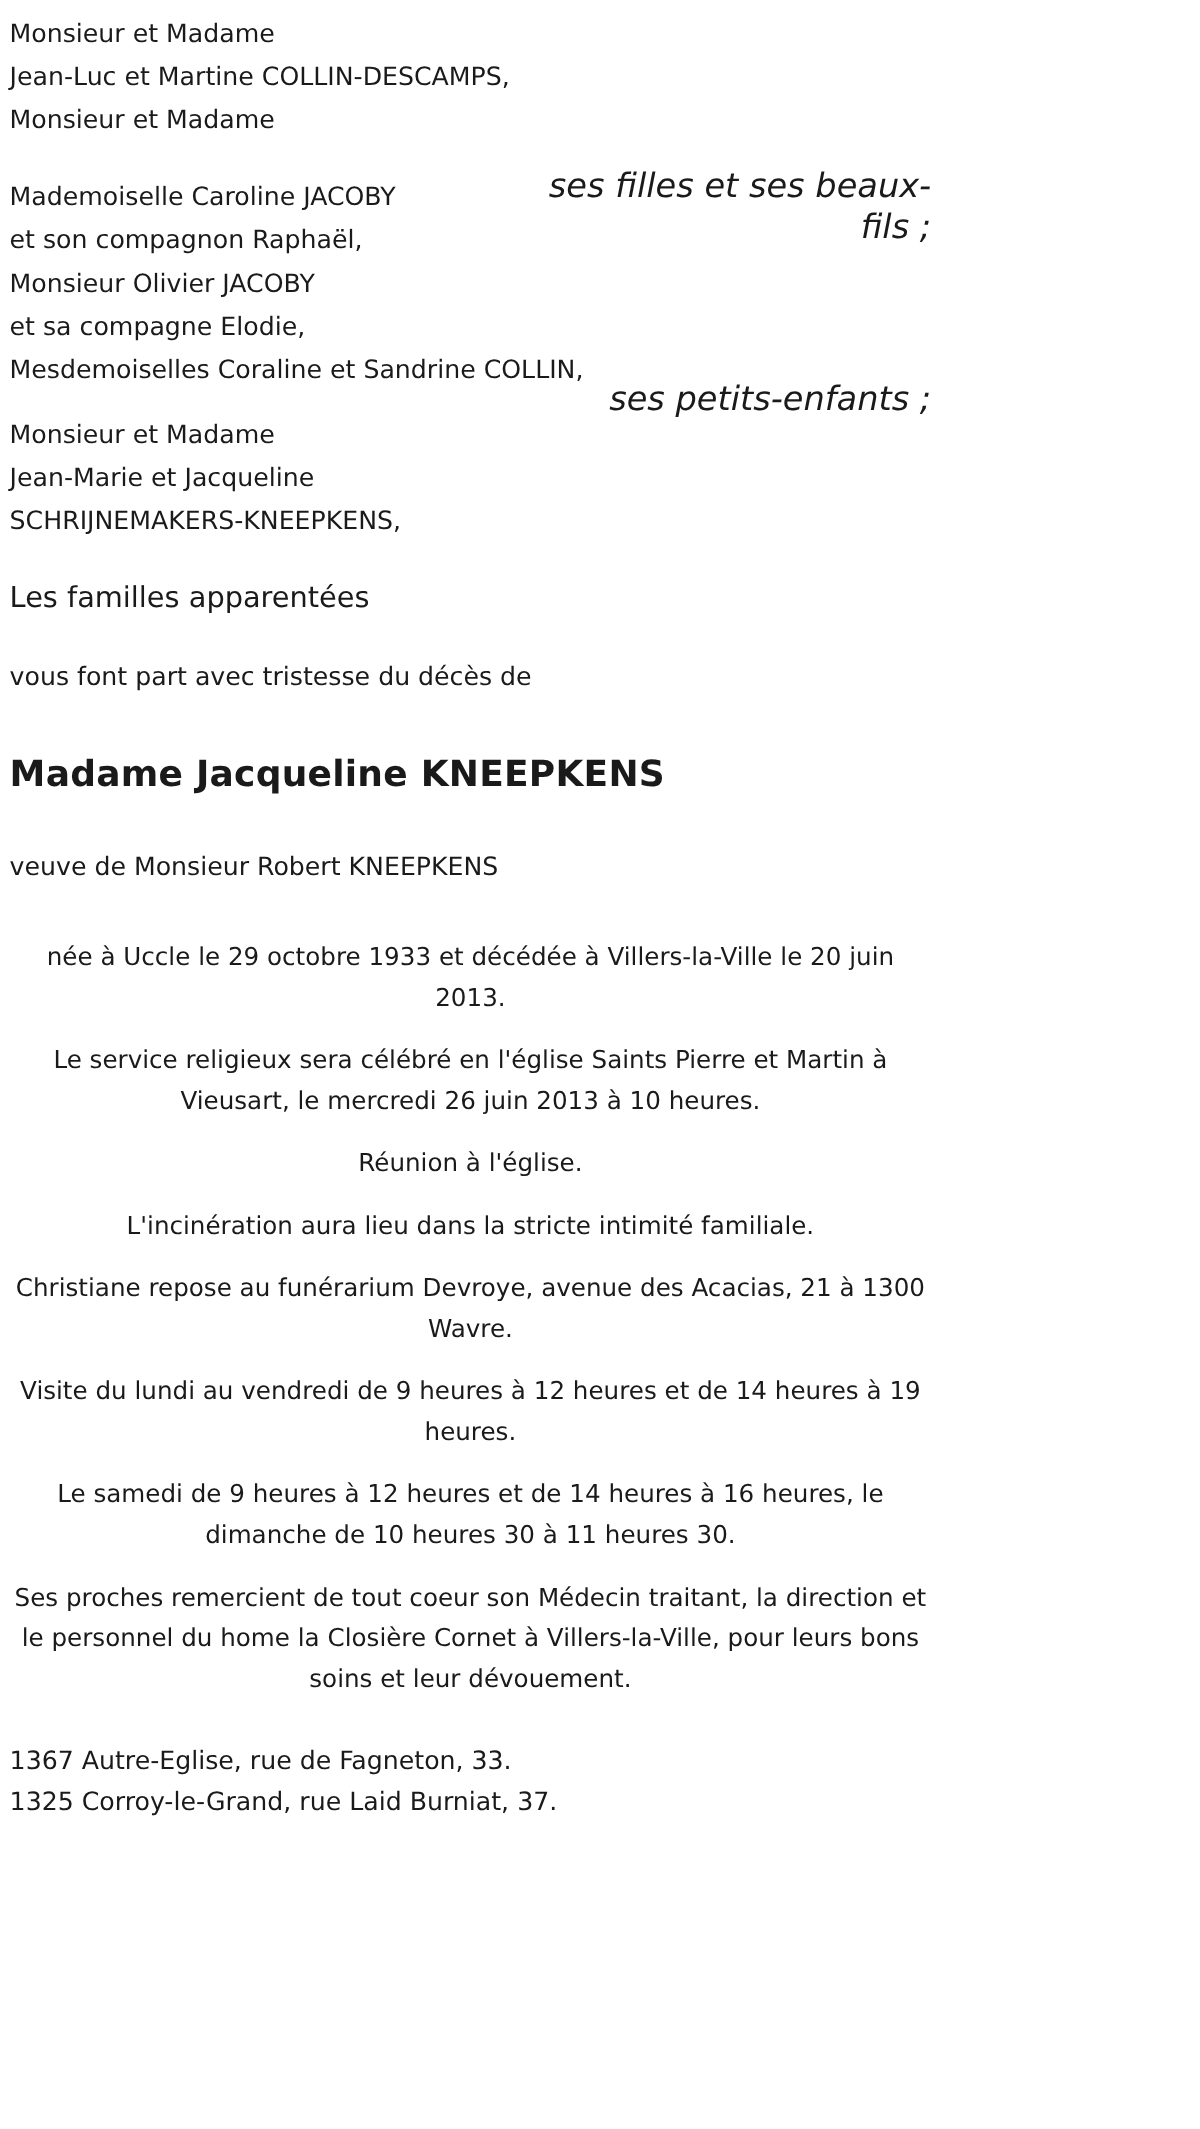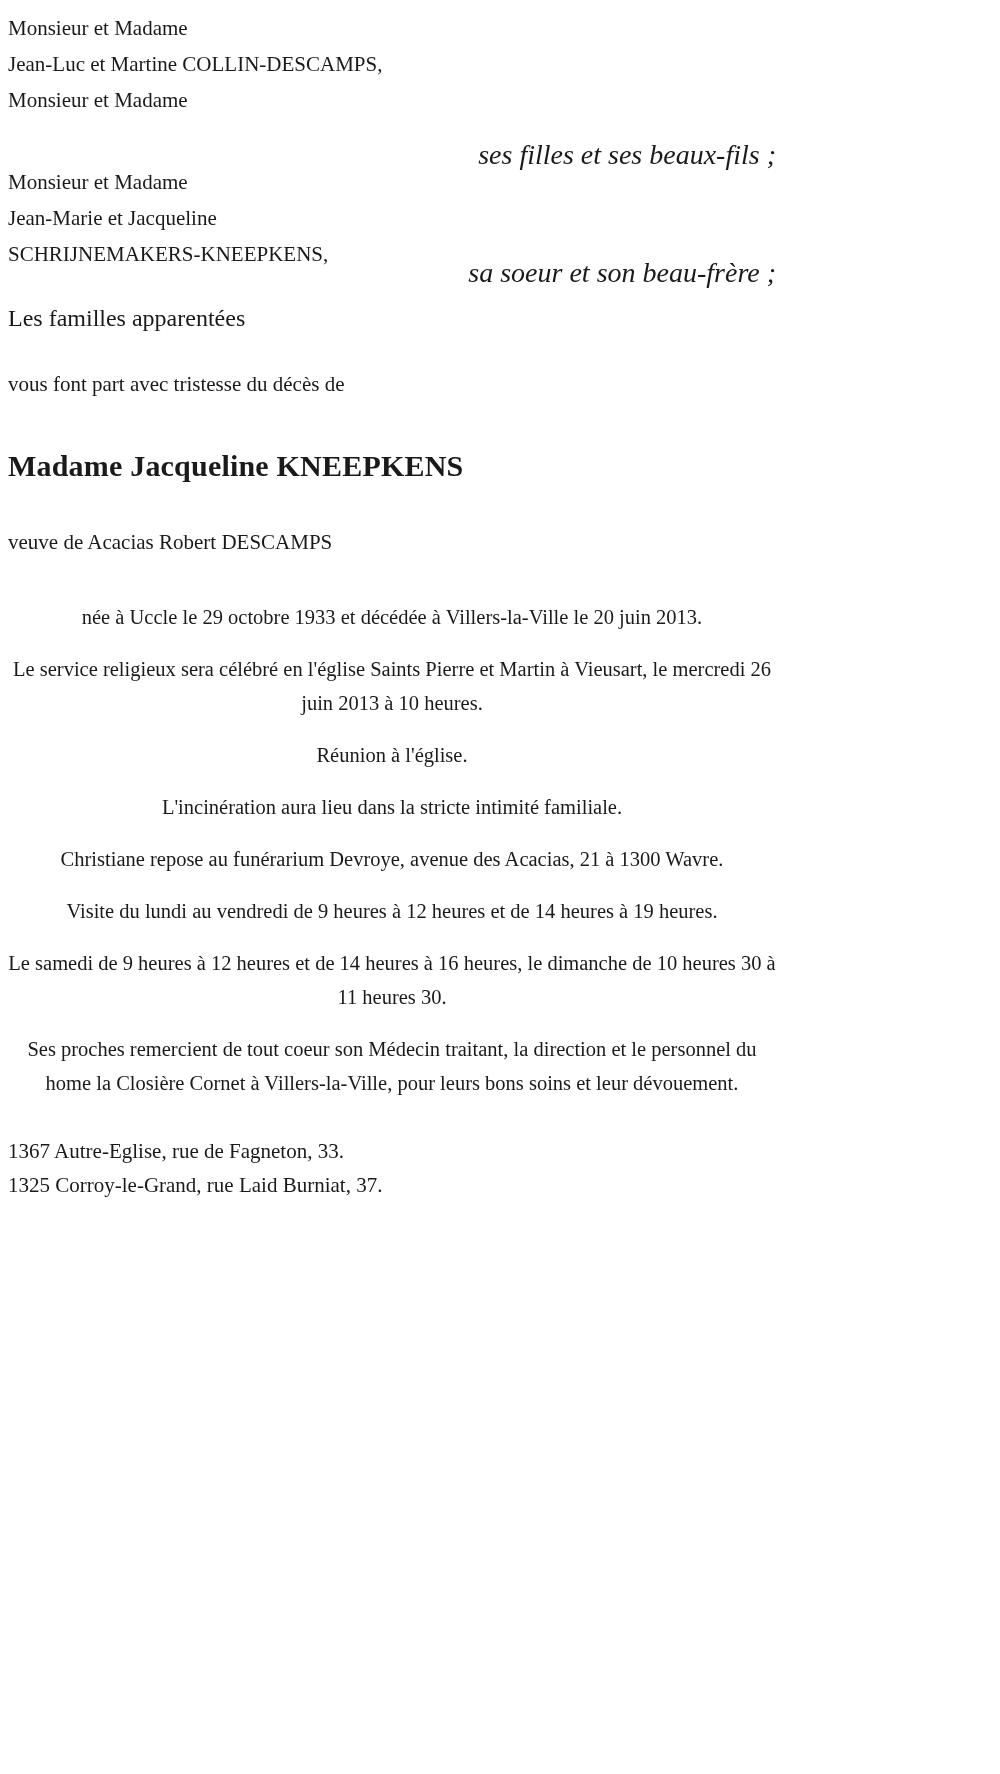--- a/index.html
+++ b/index.html
@@ -13,21 +13,20 @@
     font-family: "DejaVu Sans", "Liberation Sans", sans-serif;
     color: #1a1a1a;
     -webkit-font-smoothing: antialiased;
   }
   .page {
     width: 800px;
     min-height: 1774px;
     box-sizing: border-box;
     padding: 10px 24px 10px 8px;
     position: relative;
-    font-family: Liberation Serif, serif;
   }
 
   
   .family-block {
     position: relative;
     font-size: 21px;
     line-height: 36px;
   }
   .family-group {
     position: relative;
@@ -108,42 +107,51 @@
       <div class="names">
         <div class="name-line">Monsieur et Madame</div>
         <div class="name-line">Jean-Luc et Martine COLLIN-DESCAMPS,</div>
         <div class="name-line">Monsieur et Madame</div>
       </div>
       <div class="relation rel-1">ses filles et ses beaux-fils ;</div>
     </div>
 
     <div class="spacer-md"></div>
 
+    <div class="family-group">
+      <div class="names">
+        <div class="name-line">Mademoiselle Caroline JACOBY</div>
+        <div class="name-line">et son compagnon Raphaël,</div>
+        <div class="name-line">Monsieur Olivier JACOBY</div>
+        <div class="name-line">et sa compagne Elodie,</div>
+        <div class="name-line">Mesdemoiselles Coraline et Sandrine COLLIN,</div>
+      </div>
+      <div class="relation" style="top:170px;">ses petits-enfants ;</div>
+    </div>
 
     <div class="spacer-sm"></div>
 
     <div class="family-group">
       <div class="names">
         <div class="name-line">Monsieur et Madame</div>
         <div class="name-line">Jean-Marie et Jacqueline</div>
         <div class="name-line">SCHRIJNEMAKERS-KNEEPKENS,</div>
       </div>
-      <div class="relation" style="top:92px;">sa soeur et son beau-frère ;</div>
     </div>
 
     <div class="spacer-md"></div>
 
     <div class="apparentees">Les familles apparentées</div>
   </div>
 
   <div class="announce">vous font part avec tristesse du décès de</div>
 
   <div class="deceased-name">Madame Jacqueline KNEEPKENS</div>
 
-  <div class="spouse">veuve de Acacias Robert DESCAMPS</div>
+  <div class="spouse">veuve de Monsieur Robert KNEEPKENS</div>
 
   <div class="details">
     <p>née à Uccle le 29 octobre 1933 et décédée à Villers-la-Ville le 20 juin 2013.</p>
     <p>Le service religieux sera célébré en l'église Saints Pierre et Martin à Vieusart, le mercredi 26 juin 2013 à 10 heures.</p>
     <p>Réunion à l'église.</p>
     <p>L'incinération aura lieu dans la stricte intimité familiale.</p>
     <p>Christiane repose au funérarium Devroye, avenue des Acacias, 21 à 1300 Wavre.</p>
     <p>Visite du lundi au vendredi de 9 heures à 12 heures et de 14 heures à 19 heures.</p>
     <p>Le samedi de 9 heures à 12 heures et de 14 heures à 16 heures, le dimanche de 10 heures 30 à 11 heures 30.</p>
     <p>Ses proches remercient de tout coeur son Médecin traitant, la direction et le personnel du home la Closière Cornet à Villers-la-Ville, pour leurs bons soins et leur dévouement.</p>

